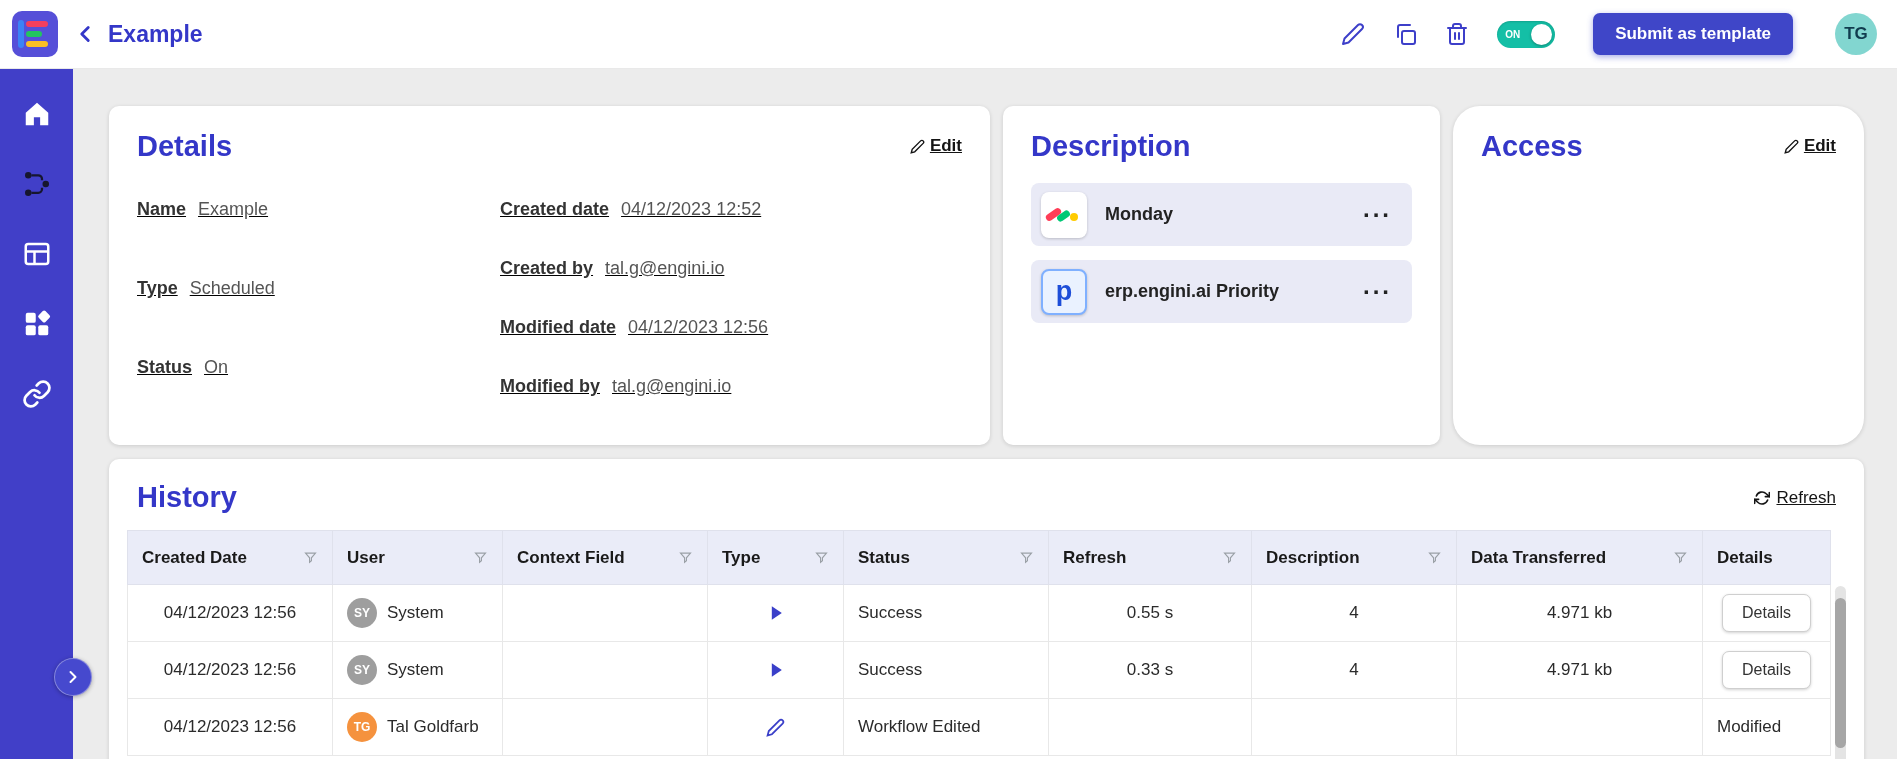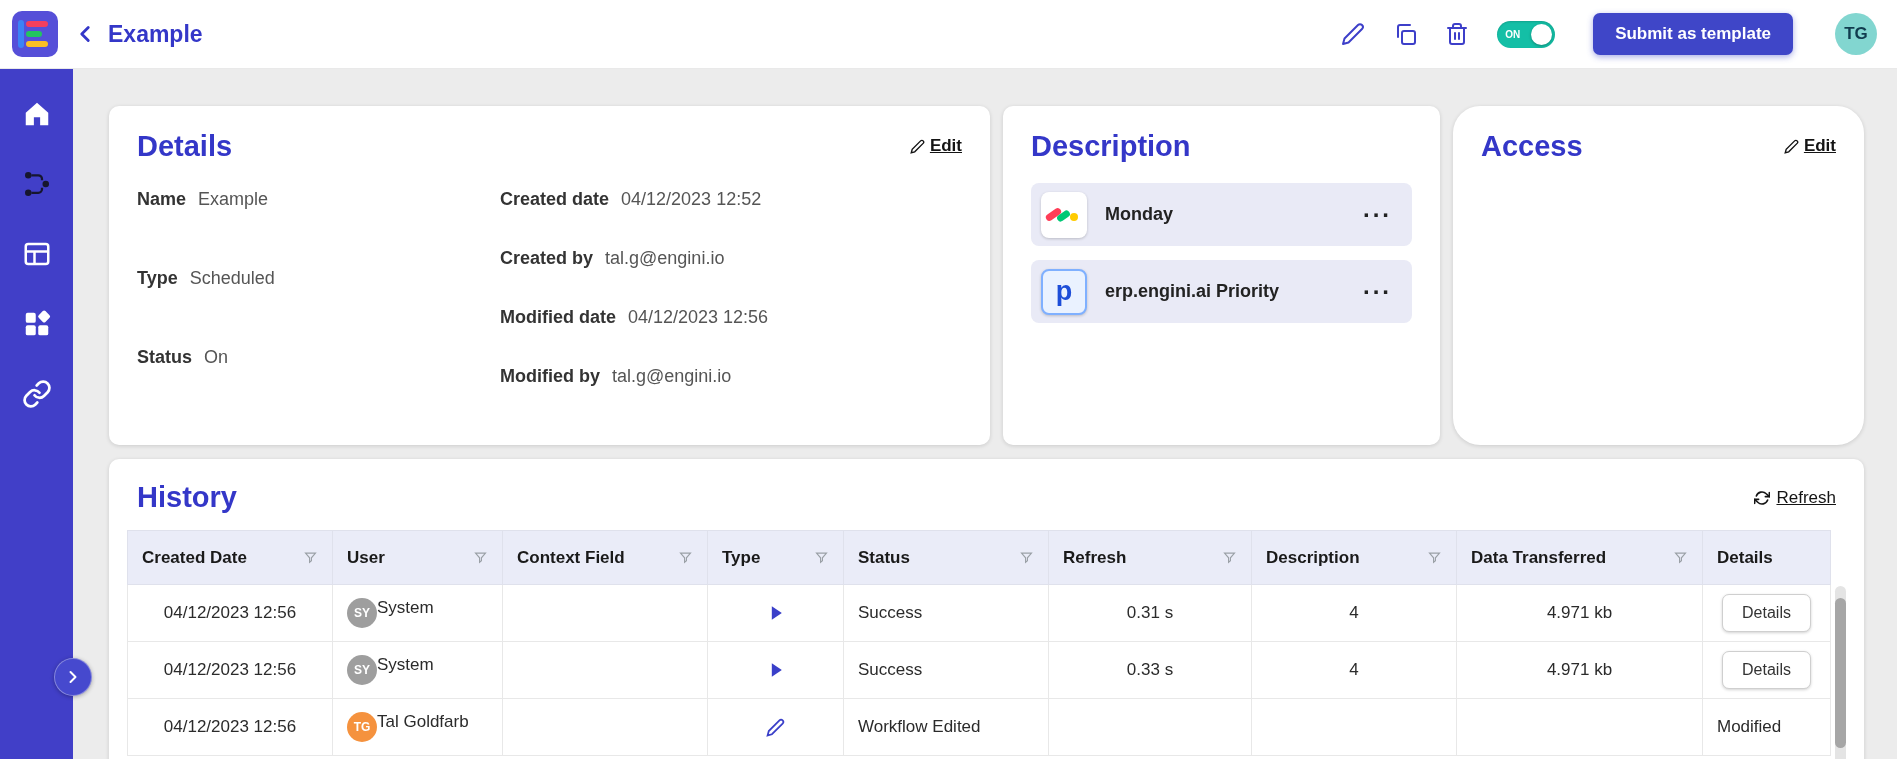--- a/index.html
+++ b/index.html
@@ -49,21 +49,21 @@
           padding:24px 28px; position:relative; }
   .card-title { font-size:29px; font-weight:bold; color:#3437c8; }
   .top-row { display:flex; gap:13px; }
   .details-card { width:881px; height:339px; }
   .connections-card { width:437px; height:339px; }
   .access-card { flex:1; height:339px;border-radius:27px; }
   .edit-link { position:absolute; top:30px; right:28px; display:flex; align-items:center; gap:5px;
                font-size:17px; font-weight:bold; color:#141414; cursor:pointer; }
   .edit-link .txt { text-decoration:underline; }
 
-  .fields { display:flex; margin-top:26px; }
+  .fields { display:flex; margin-top:36px;text-decoration:underline; }
   .fcol-left { width:44%; }
   .fcol-right { flex:1; }
   .field { display:flex; gap:12px; font-size:18px; align-items:baseline; }
   .field .label { font-weight:bold; color:#333; }
   .field .value { color:#555; }
   .fcol-left .field { margin-bottom:58px; }
   .fcol-left .field:nth-child(3) { margin-bottom:36px; }
   .fcol-right .field { margin-bottom:38px; }
 
   .conn-list { margin-top:20px; }
@@ -90,21 +90,21 @@
                   font-weight:normal; color:#141414; cursor:pointer; }
   .refresh-link .txt { text-decoration:underline; }
   .table-wrap { margin-top:16px; position:relative; padding-right:14px; }
   table { border-collapse:collapse; table-layout:fixed; width:1703px; }
   th { background:#eaecf8; border:1px solid #dfe1ec; padding:0 14px; height:54px;
        font-size:17px; font-weight:bold; color:#1a1a1a; text-align:left; }
   .th-inner { display:flex; align-items:center; justify-content:space-between; }
   td { border:1px solid #e8e8e8; height:57px; font-size:17px; color:#2b2b2b;
        padding:0 14px; background:#fff; }
   td.center { text-align:center; }
-  .user-cell { display:flex; align-items:flex-start; }
+  .user-cell { display:flex; align-items:center; gap:10px; }
   .row-avatar { width:30px; height:30px; border-radius:50%; display:flex; align-items:center;
                 justify-content:center; font-size:12px; font-weight:bold; color:#ffffff; flex:0 0 auto; }
   .row-avatar.sy { background:#9e9e9e; }
   .row-avatar.tg { background:#f5923e; }
   .details-btn { background:#ffffff; border:1px solid #cfcfcf; border-radius:7px; padding:9px 19px;
                  font-size:16px; color:#333; cursor:pointer; box-shadow:0 1px 3px rgba(0,0,0,.18);
                  font-family:inherit; }
   .scrollbar { position:absolute; right:0; top:56px; bottom:-100px; width:11px; background:#e4e4e4;
                border-radius:6px; }
   .scroll-thumb { position:absolute; top:12px; width:11px; height:150px; background:#a6a6a6;
@@ -382,21 +382,21 @@
                   <span class="user-cell">
                     <span class="row-avatar sy">SY</span>
                     <span>System</span>
                   </span>
                 </td>
               <td></td>
               <td class="center"><svg width="20" height="20" viewBox="0 0 24 24" style="display:inline-block;vertical-align:middle">
                     <polygon points="7,4 19,12 7,20" fill="#3a3fc9"></polygon>
                   </svg></td>
               <td>Success</td>
-              <td class="center">0.31 s</td>
+              <td class="center">0.55 s</td>
               <td class="center">4</td>
               <td class="center">4.971 kb</td>
               <td class="center"><button class="details-btn">Details</button></td>
             </tr>
             <tr>
               <td class="center">04/12/2023 12:56</td>
               <td>
                   <span class="user-cell">
                     <span class="row-avatar sy">SY</span>
                     <span>System</span>

